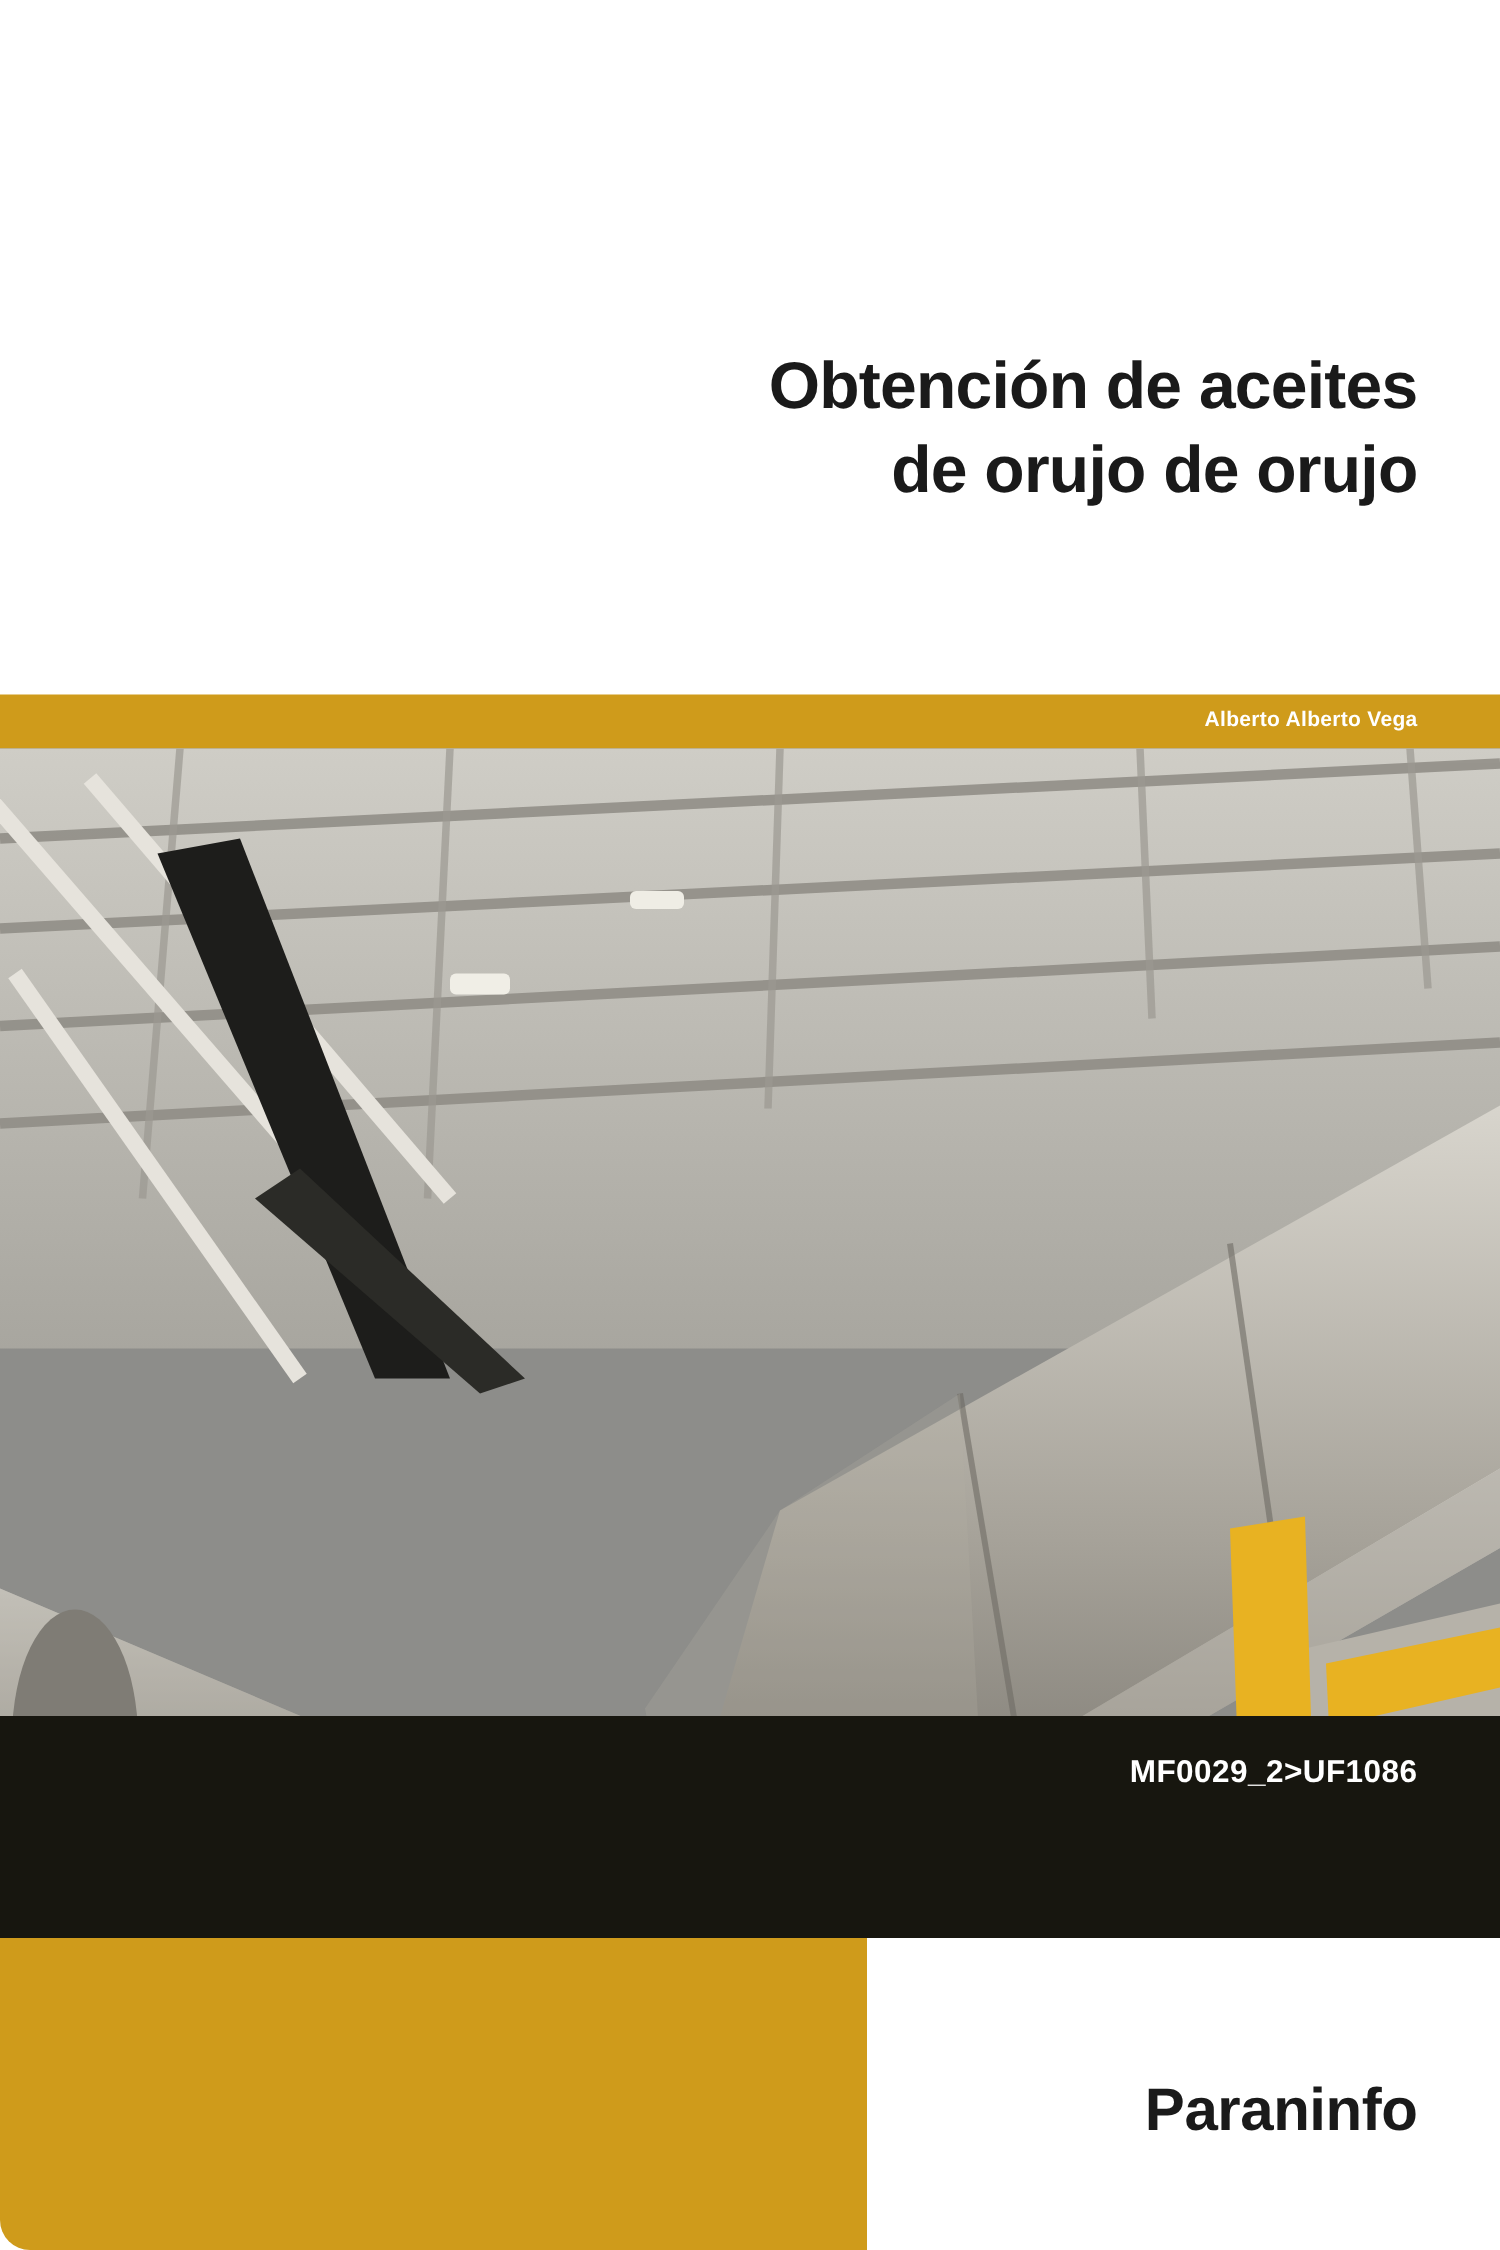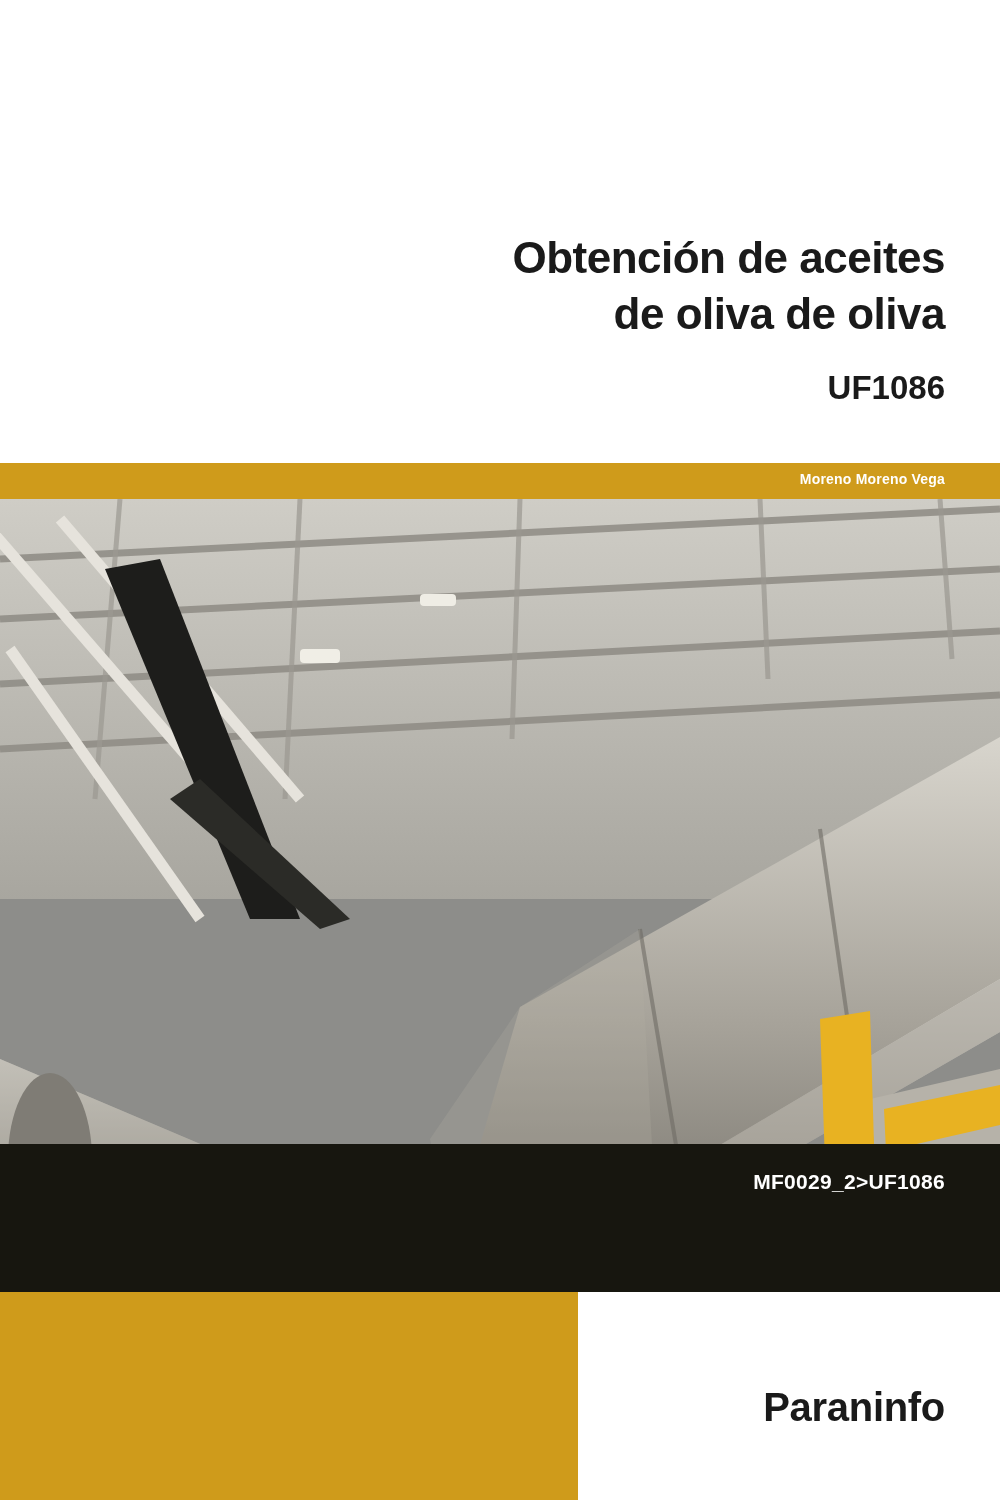--- a/index.html
+++ b/index.html
@@ -9,20 +9,21 @@
   }
   body {
     font-family: "Liberation Sans", sans-serif;
   }
   .cover {
     position: relative;
     width: 1000px;
     height: 1500px;
     overflow: hidden;
     background: #ffffff;
+    border-radius: 20px;
   }
 
   
   .top-zone {
     position: absolute;
     left: 0; top: 0;
     width: 1000px;
     height: 463px;
     background: #ffffff;
   }
@@ -130,27 +131,26 @@
   }
 </style>
 </head>
 <body>
 
 <div class="cover">
 
   <div class="top-zone">
     <div class="title-block">
       <div class="title-line">Obtención de aceites</div>
-      <div class="title-line">de oliva de oliva</div>
-      <div class="subtitle-code">UF1086</div>
+      <div class="title-line">de orujo de orujo</div>
     </div>
   </div>
 
   <div class="author-band">
-    <div class="author-name">Moreno Moreno Vega</div>
+    <div class="author-name">Alberto Alberto Vega</div>
   </div>
 
   <div class="photo">
     <svg width="1000" height="645" viewBox="0 0 1000 645" xmlns="http://www.w3.org/2000/svg">
       <defs>
         <linearGradient id="ceil" x1="0" y1="0" x2="0" y2="1">
           <stop offset="0" stop-color="#cfcdc6"></stop>
           <stop offset="1" stop-color="#a8a69f"></stop>
         </linearGradient>
         <linearGradient id="drum" x1="0" y1="0" x2="0" y2="1">

